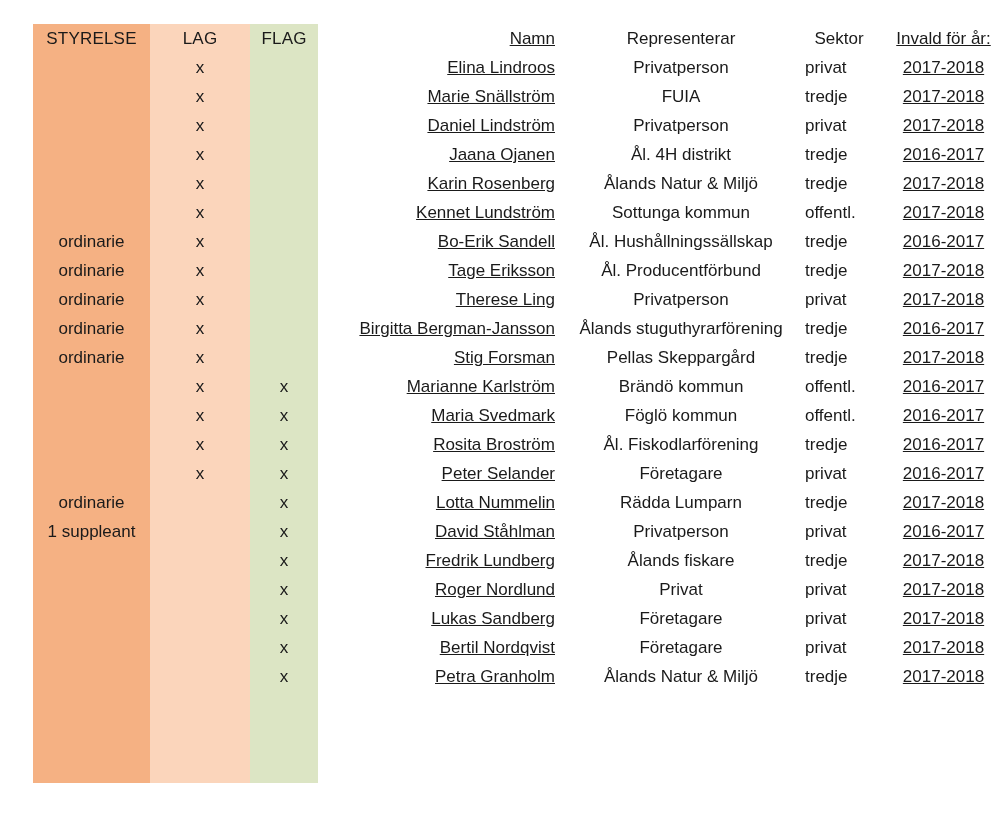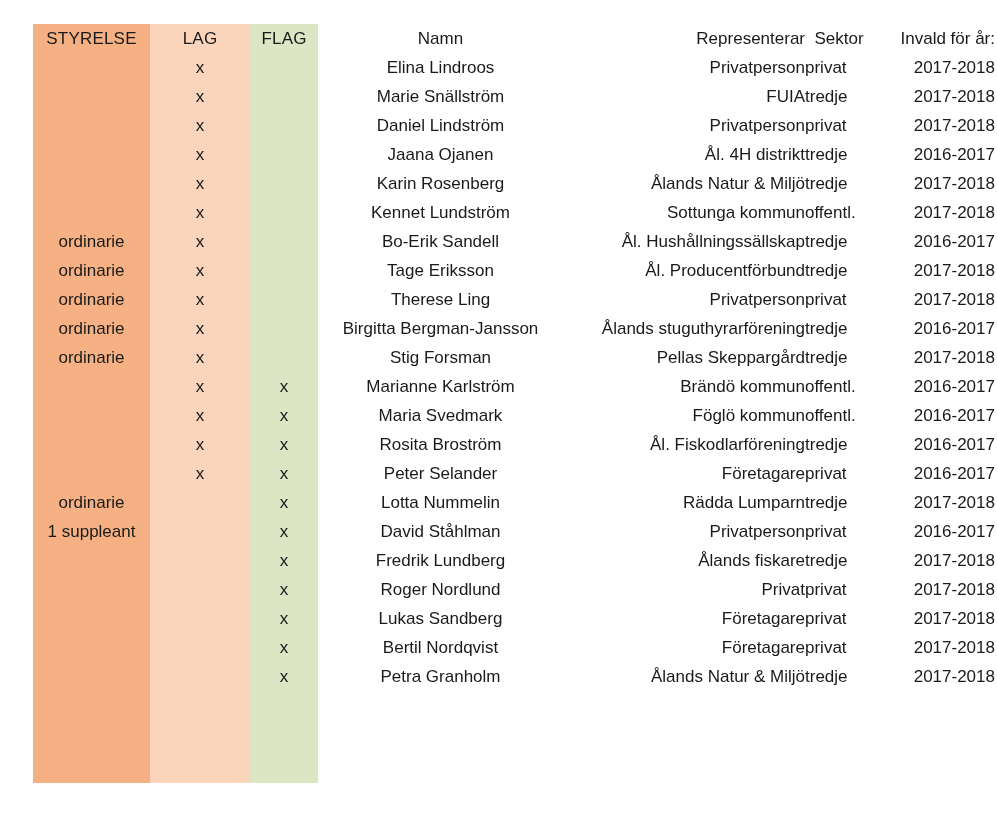--- a/index.html
+++ b/index.html
@@ -59,24 +59,24 @@
   col.c-styrelse { width: 117px; }
   col.c-lag      { width: 100px; }
   col.c-flag     { width: 68px;  }
   col.c-namn     { width: 237px; }
   col.c-repr     { width: 250px; }
   col.c-sektor   { width: 73px;  }
   col.c-invald   { width: 117px; }
 
   
   .col-styrelse, .col-lag, .col-flag { text-align: center; }
-  .col-namn   { text-align: center;  padding-left: 8px !important; }
-  .col-repr   { text-align: right;  padding-left: 2px !important; }
+  .col-namn   { text-align: right;  padding-left: 8px !important; text-decoration: underline; }
+  .col-repr   { text-align: center;  padding-left: 2px !important; }
   .col-sektor { padding-right: 5px !important; }
-  .col-invald { text-align: right;  padding-left: 14px !important; color: #A6A6A6; }
+  .col-invald { text-align: center;  padding-left: 14px !important; color: #A6A6A6; text-decoration: underline; }
 
   
   thead th { font-weight: bold; }
   thead .col-styrelse,
   thead .col-lag,
   thead .col-flag { font-size: 17px; letter-spacing: 0.2px; }
   thead .col-namn,
   thead .col-repr,
   thead .col-sektor { font-size: 17px; }
   thead .col-invald { font-size: 15px; color: #A6A6A6; font-weight: bold; }

